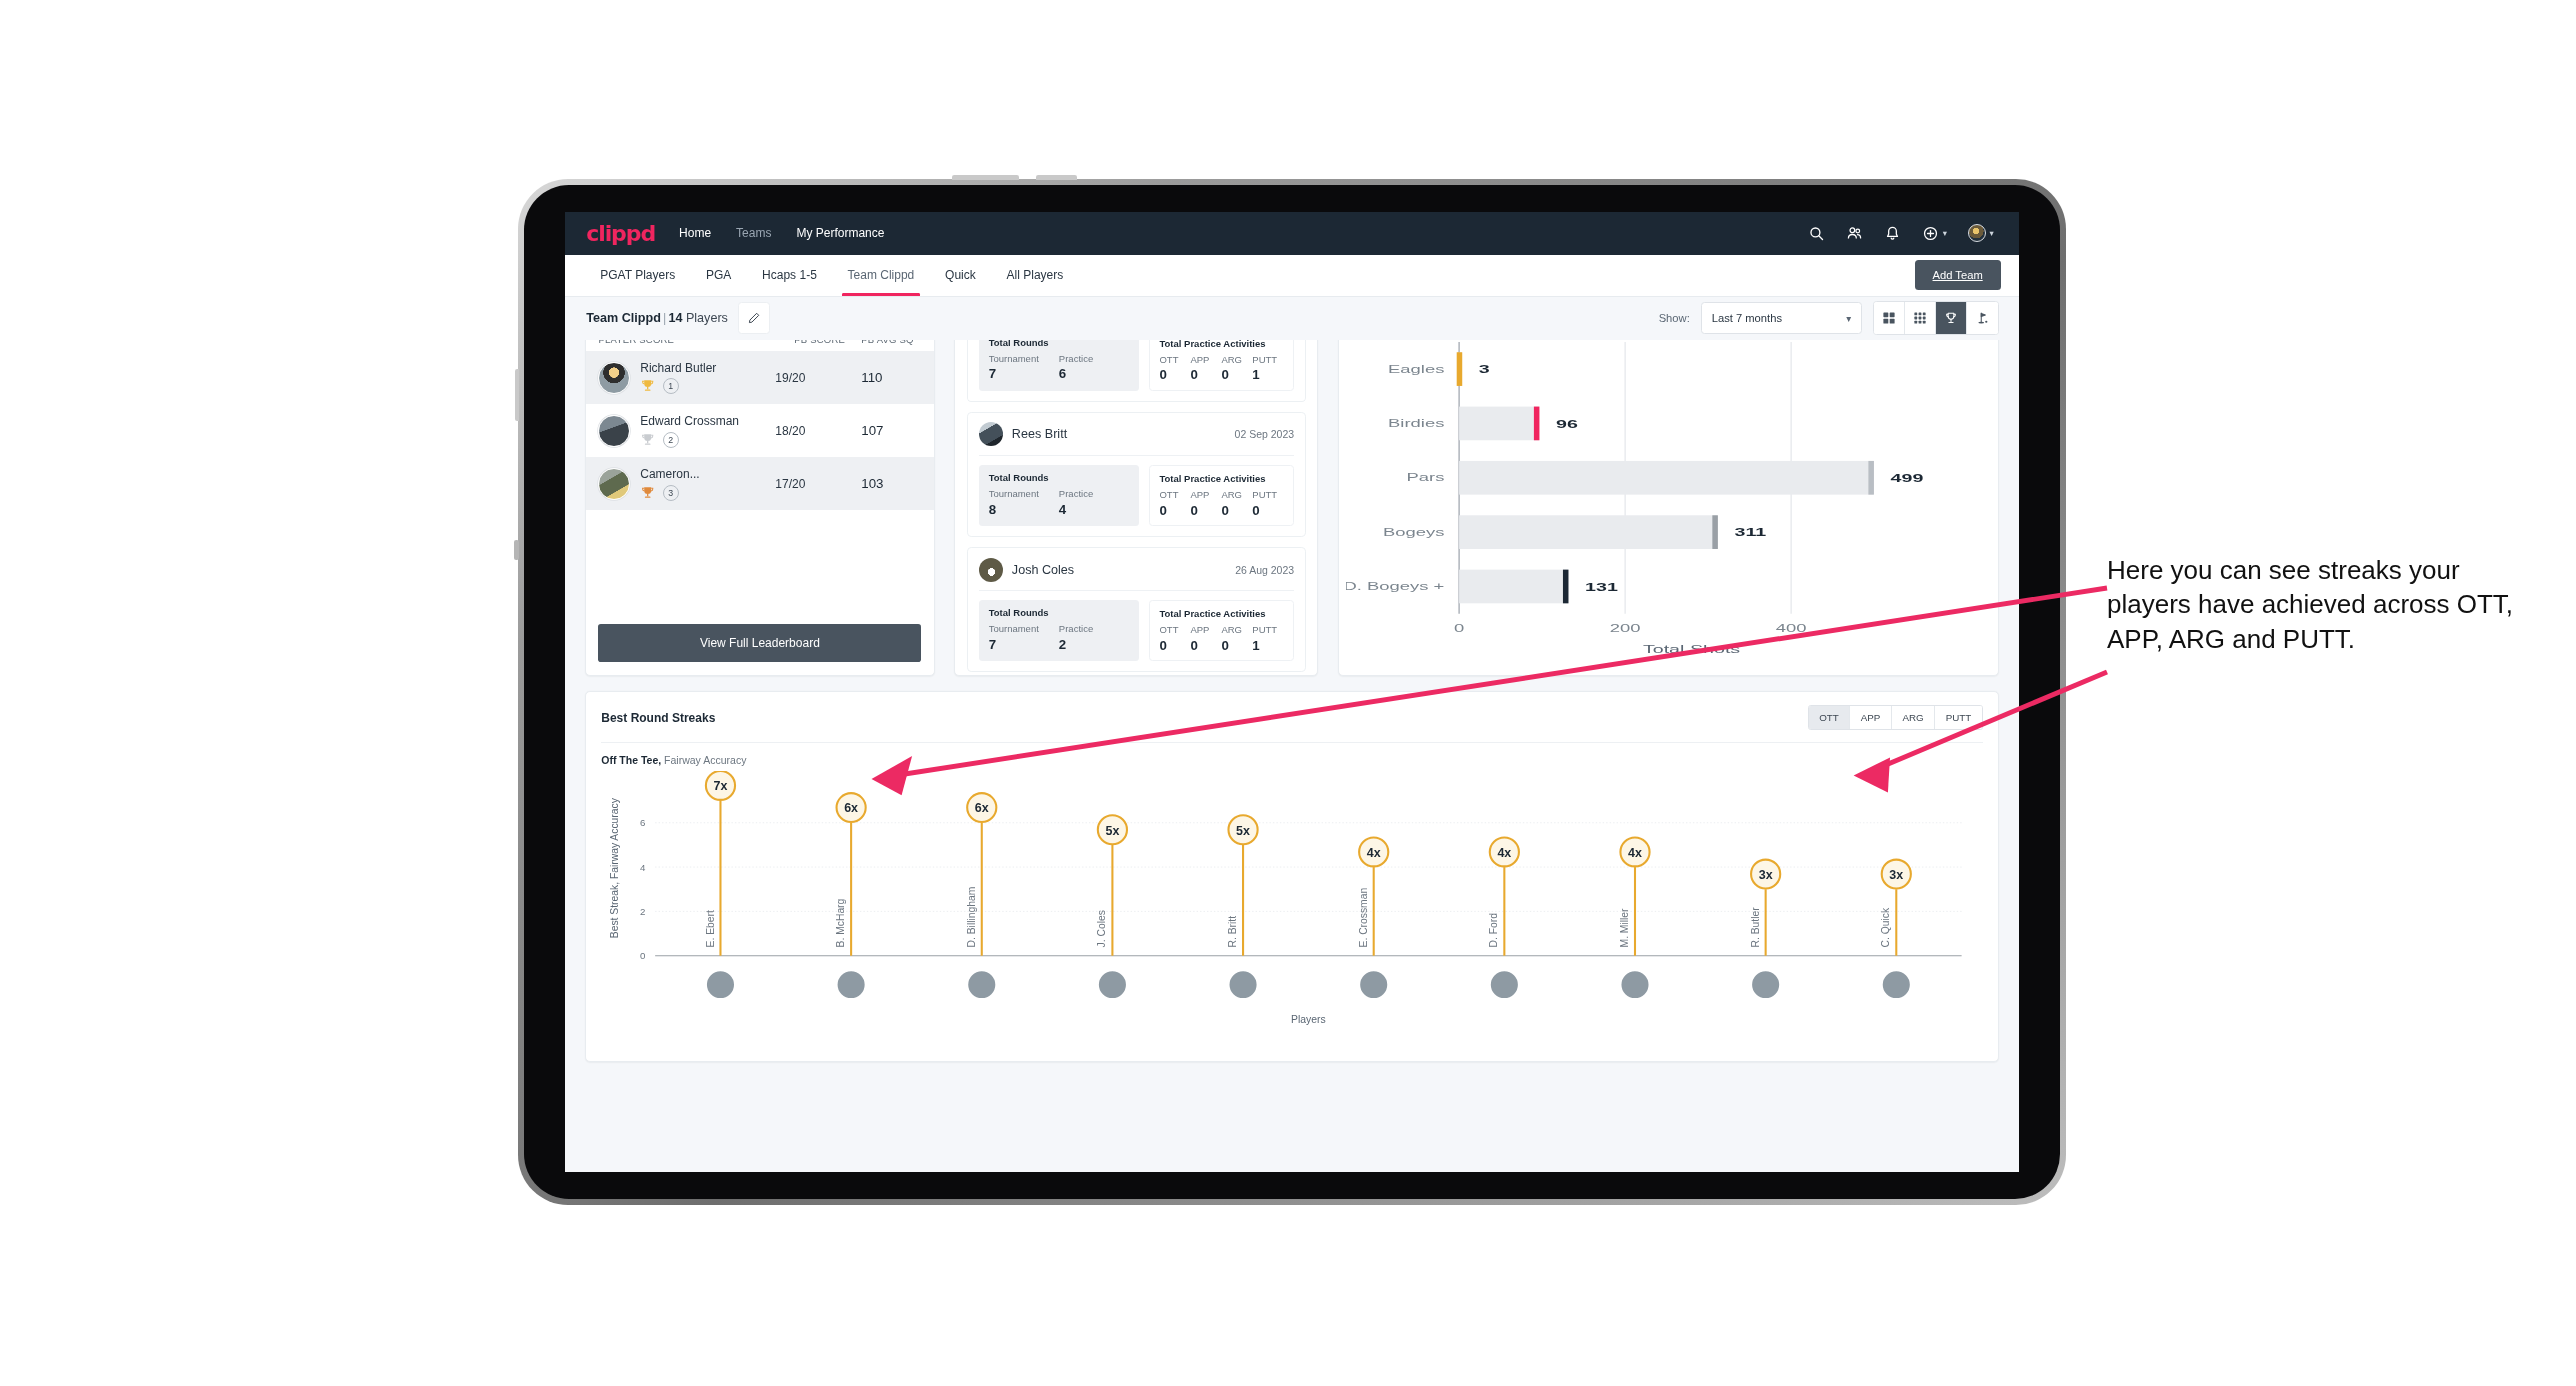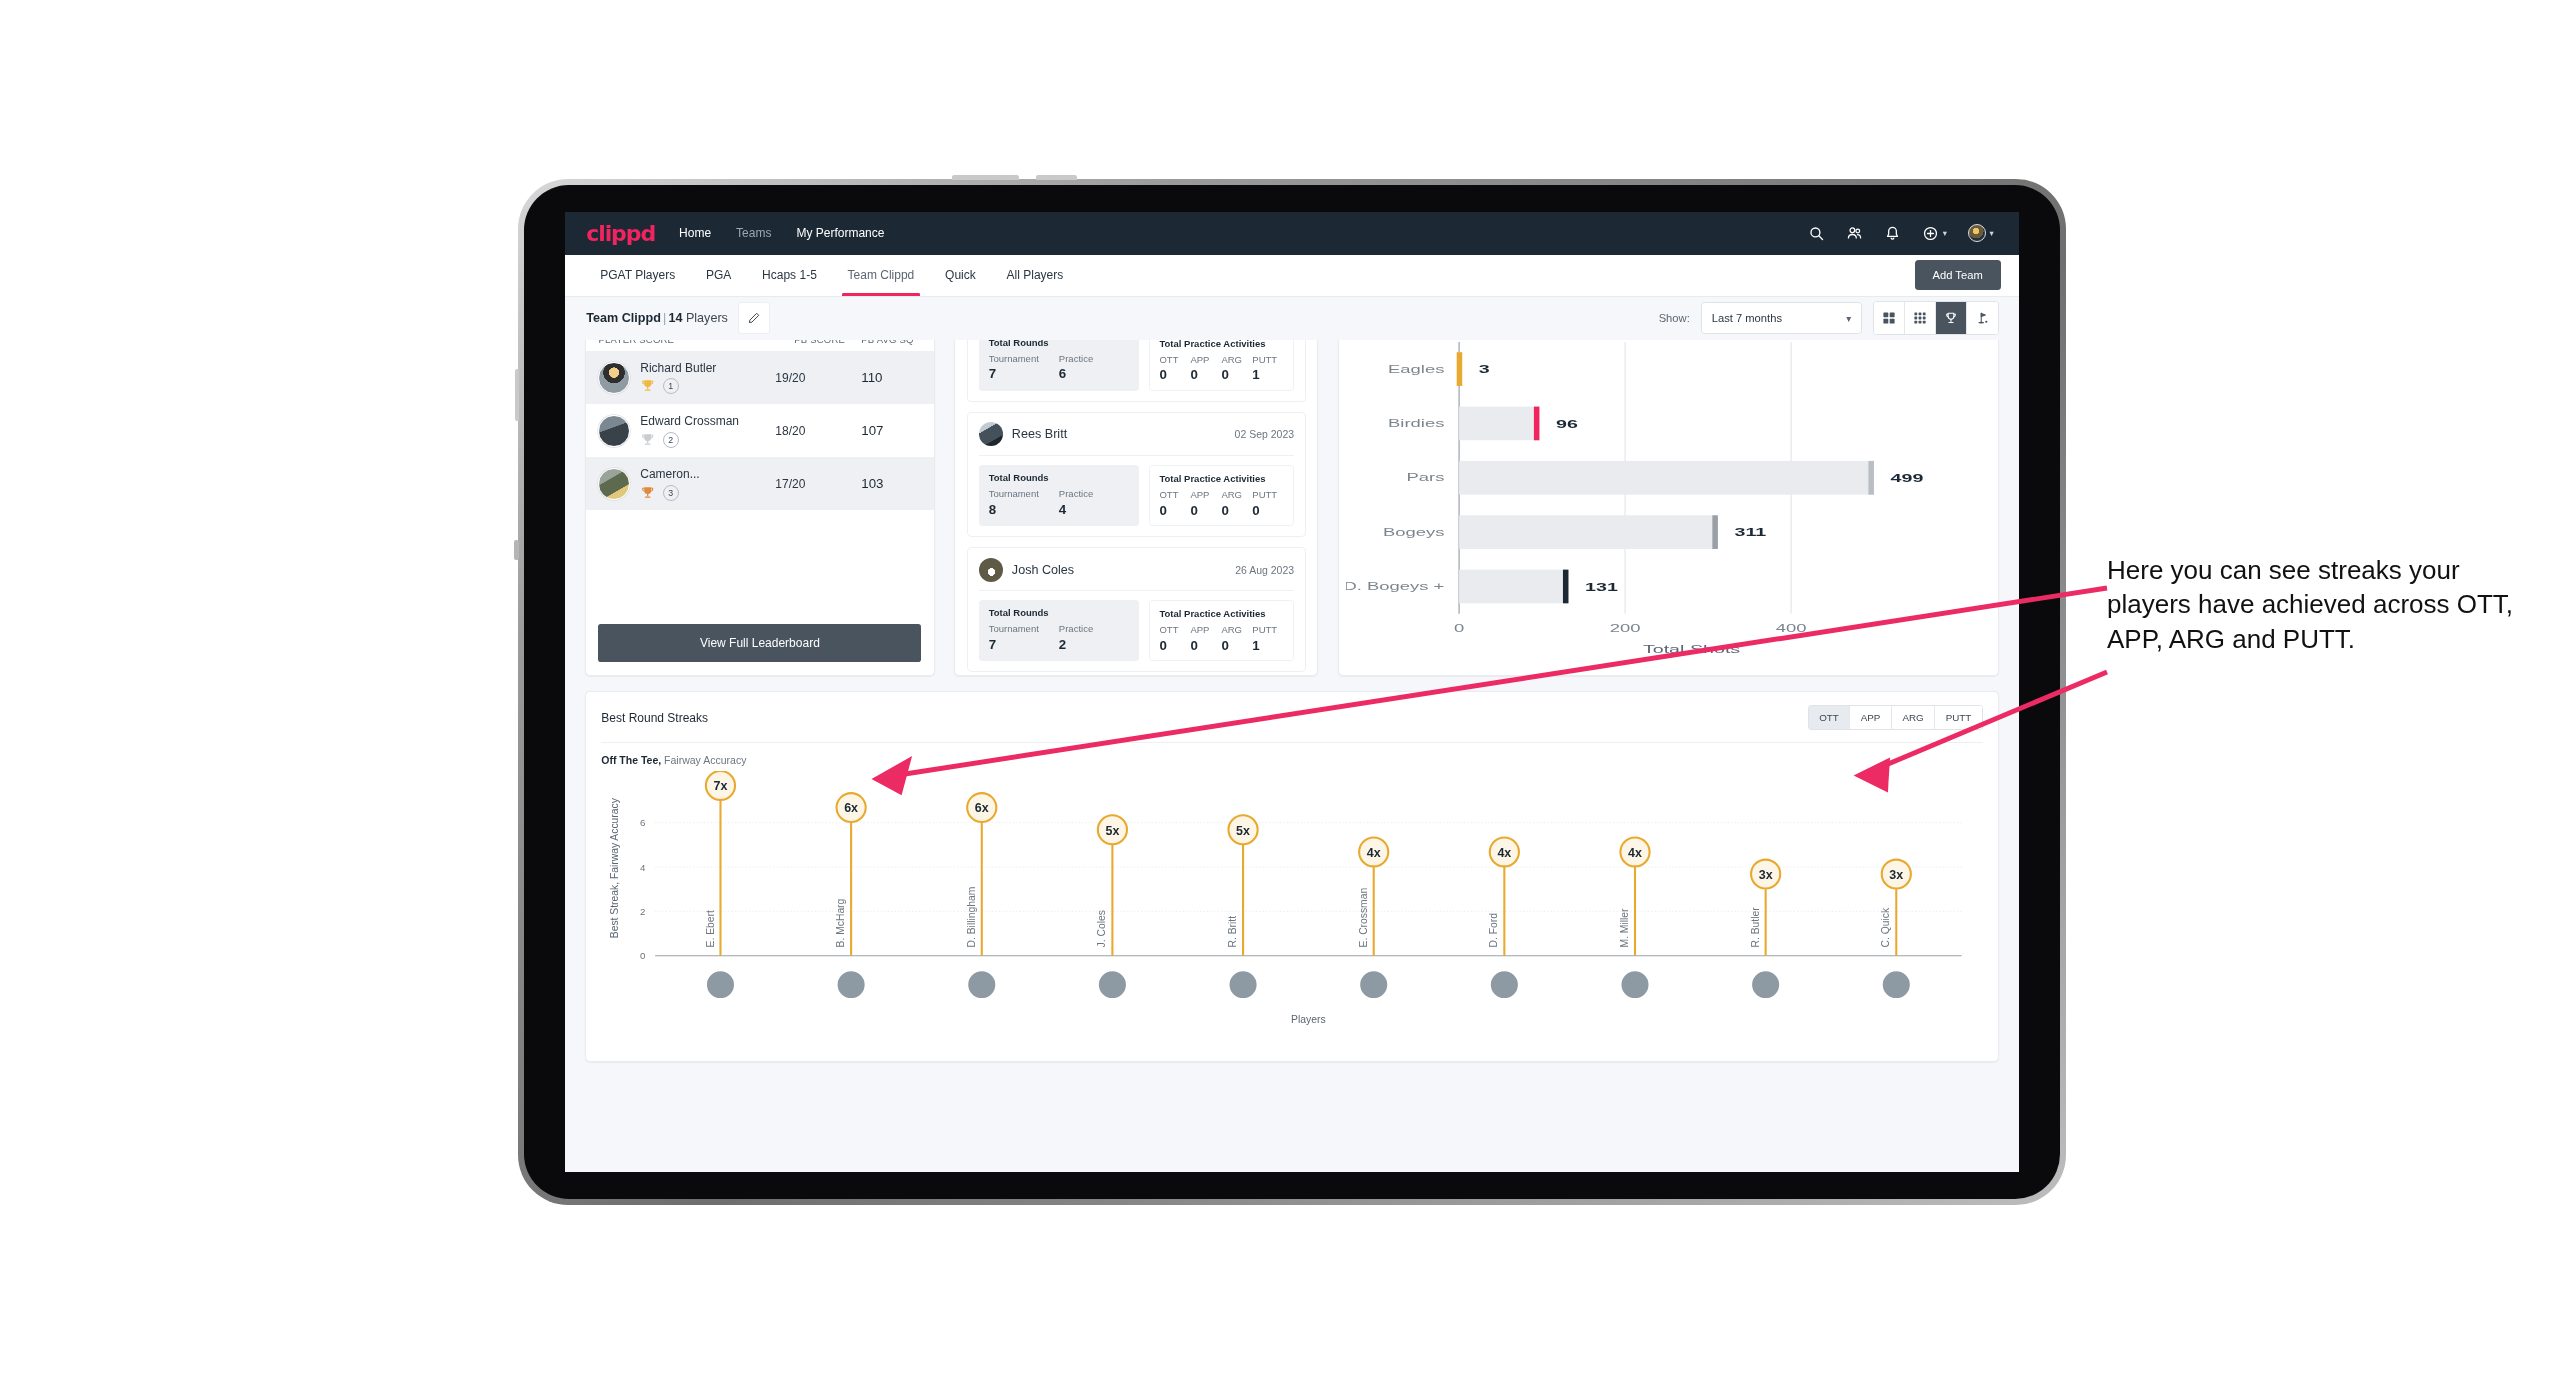--- a/index.html
+++ b/index.html
@@ -74,21 +74,21 @@
     font-size: 12px; color: #2a3642; position: relative;
   }
   .tab.active { color: #5a6673; }
   .tab.active::after {
     content: ""; position: absolute; left: 9.8px; right: 9.8px; bottom: 0;
     height: 2.8px; background: #f0255f; border-radius: 1.4px 1.4px 0 0;
   }
   .add-team {
     margin-left: auto; background: #49545f; color: #fff;
     font-size: 11.2px; padding: 9px 18px; border-radius: 3.5px;
-    border: none; cursor: pointer;
+    border: none; cursor: pointer; text-decoration: underline;
   }
 
   
   .subhead {
     height: 43px; display: flex; align-items: center;
     padding: 0 19.6px 0 21px; background: #f5f7fa;
   }
   .teamtitle { font-size: 12.6px; color: #3d4752; }
   .teamtitle b { font-weight: 700; color: #1c2834; }
   .teamtitle .sep { color: #9aa4ae; margin: 0 2.1px; }
@@ -176,21 +176,21 @@
   .sb-lab { font-size: 9.5px; color: #6c7680; margin-bottom: 2.8px; }
   .sb-val { font-size: 13.3px; font-weight: 700; color: #1c2834; }
 
   
   .panel-bars { flex: 1; padding: 5.6px 12.6px 9.8px 7px; position: relative; }
   .bars-wrap { width: 100%; height: 100%; }
 
   
   .panel-streaks { margin-top: 15.4px; padding: 0 0 12.6px 0; height: 371px; }
   .st-head { display: flex; align-items: center; padding: 12.6px 15.4px 11.2px 15.4px; }
-  .st-title { font-size: 12px; font-weight: 400; color: #1c2834; }
+  .st-title { font-size: 12px; font-weight: 700; color: #1c2834; }
   .st-toggle { margin-left: auto; display: flex; border: 0.7px solid #dfe3e8; border-radius: 2.8px; overflow: hidden; }
   .st-tog {
     padding: 6.3px 10.5px; font-size: 9.8px; color: #3d4752; background: #fff;
     border-right: 0.7px solid #e4e8ec; cursor: pointer;
   }
   .st-tog:last-child { border-right: none; }
   .st-tog.active { background: #e7eaee; }
   .st-div { height: 0.7px; background: #edf0f3; margin: 0 15.4px; }
   .st-sub { padding: 12px 15.4px 0 15.4px; font-size: 10.5px; color: #6c7680; }
   .st-sub b { color: #1c2834; font-weight: 700; }

